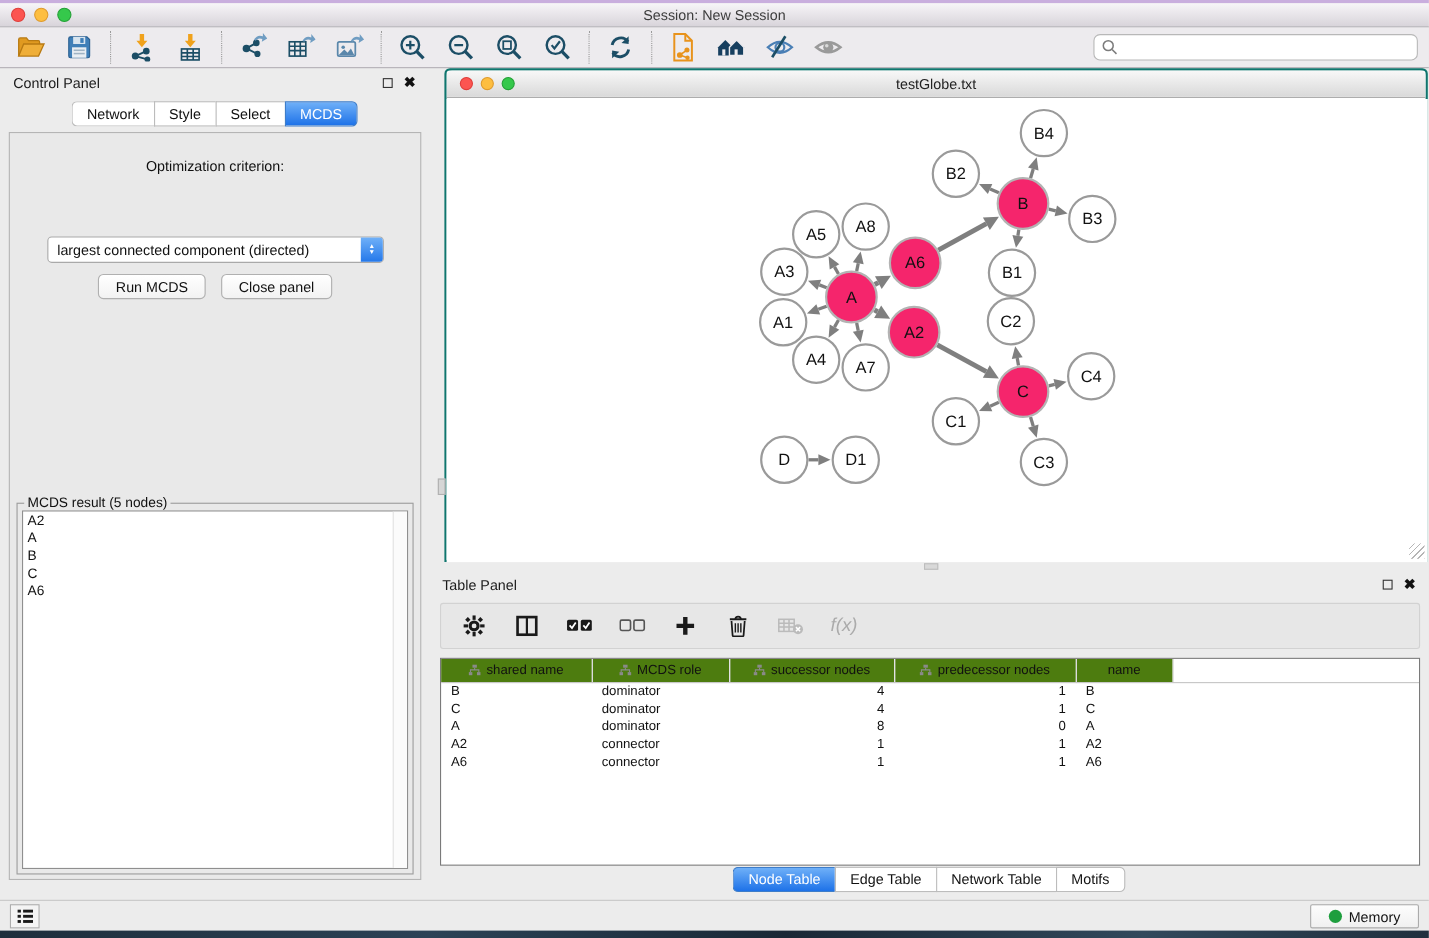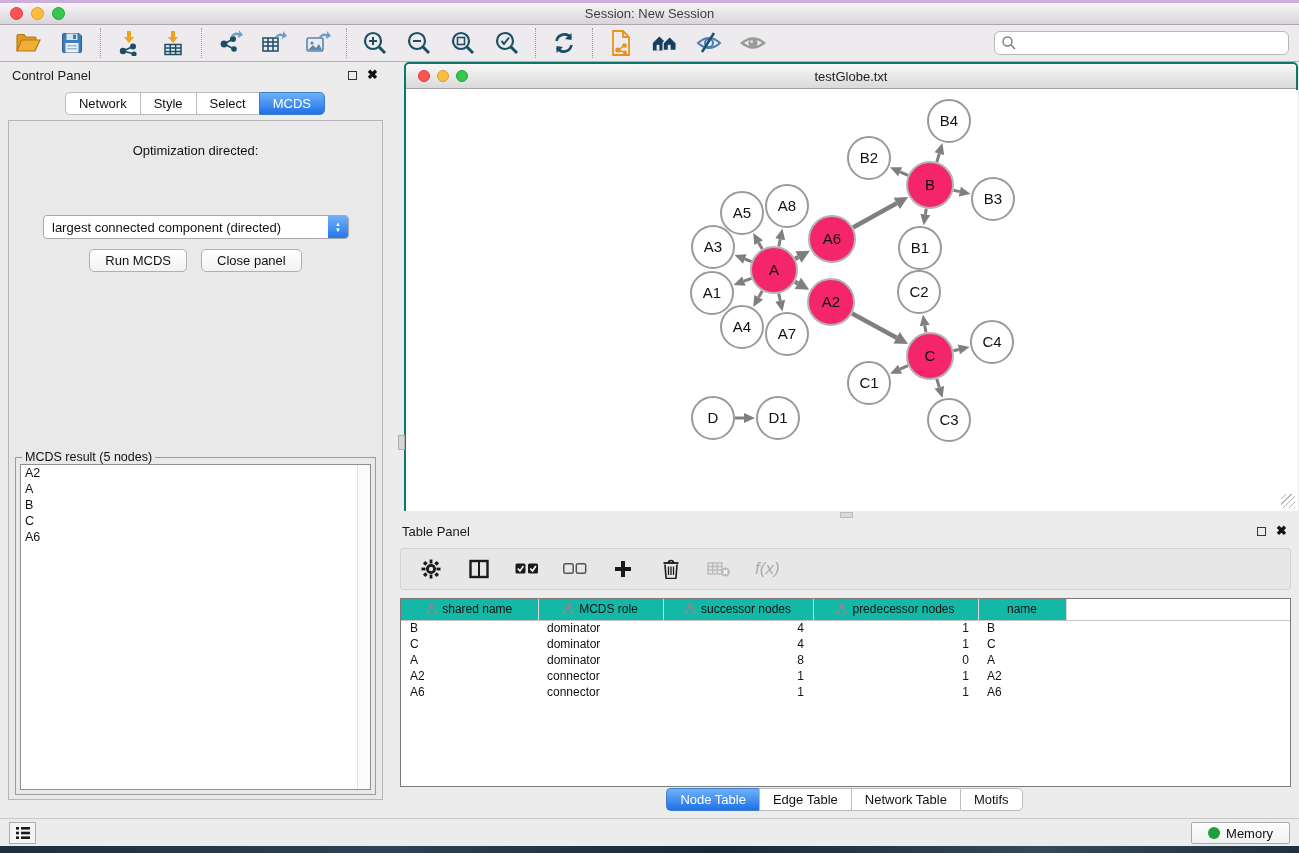--- a/index.html
+++ b/index.html
@@ -92,21 +92,21 @@
   
   #table-panel { position:absolute; left:0; top:456px; width:909px; height:300px; }
   #table-toolbar { position:absolute; left:10px; top:30px; right:8px; height:42px;
     background:#e7e7e7; border:1px solid #d2d2d2; border-radius:3px; display:flex; align-items:center; gap:24px; padding-left:18px; }
   .tt-btn { display:flex; align-items:center; justify-content:center; width:24px; height:24px; cursor:pointer; }
   .fx-label { font-family:Liberation Sans, sans-serif; font-style:italic; font-size:17px; color:#ababab; }
 
   #node-table-wrap { position:absolute; left:10px; top:80px; right:8px; height:189px;
     background:#fff; border:1px solid #7a7a7a; overflow:hidden; }
   #node-table { border-collapse:collapse; width:100%; table-layout:fixed; }
-  #node-table th { height:21px; background:#14b8a6; border-bottom:1px solid #c8c8c8; border-right:1px solid #d8d8d8;
+  #node-table th { height:21px; background:#4d7c0f; border-bottom:1px solid #c8c8c8; border-right:1px solid #d8d8d8;
     font-size:12px; font-weight:normal; color:#111; text-align:center; overflow:hidden; white-space:nowrap; }
   #node-table th.filler { background:#fff; border-right:none; border-bottom:1px solid #c8c8c8; }
   #node-table td { font-size:12px; height:16px; color:#111; padding:0 9px; white-space:nowrap; overflow:hidden; }
   #node-table td.num { text-align:right; }
   .hier-icon { display:inline-block; vertical-align:-1px; margin-right:5px; }
 
   #bottom-tabs { position:absolute; left:0; right:0; bottom:7px; display:flex; justify-content:center; }
 
   
   #status-bar { position:absolute; left:0; top:818px; width:1299px; height:28px; background:#ececec;
@@ -297,21 +297,21 @@
         <span class="close-ico">✖</span>
       </span>
     </div>
     <div id="cp-tabs">
         <div class="tab-btn">Network</div>
         <div class="tab-btn">Style</div>
         <div class="tab-btn">Select</div>
         <div class="tab-btn active">MCDS</div>
       </div>
     <div id="cp-content">
-      <div id="opt-label">Optimization directed:</div>
+      <div id="opt-label">Optimization criterion:</div>
       <div id="criterion-select">
         <span class="val">largest connected component (directed)</span>
         <span class="select-stepper">
             <span>▲</span>
             <span>▼</span>
           </span>
       </div>
       <div id="cp-buttons">
         <button class="btn">Run MCDS</button>
         <button class="btn">Close panel</button>

